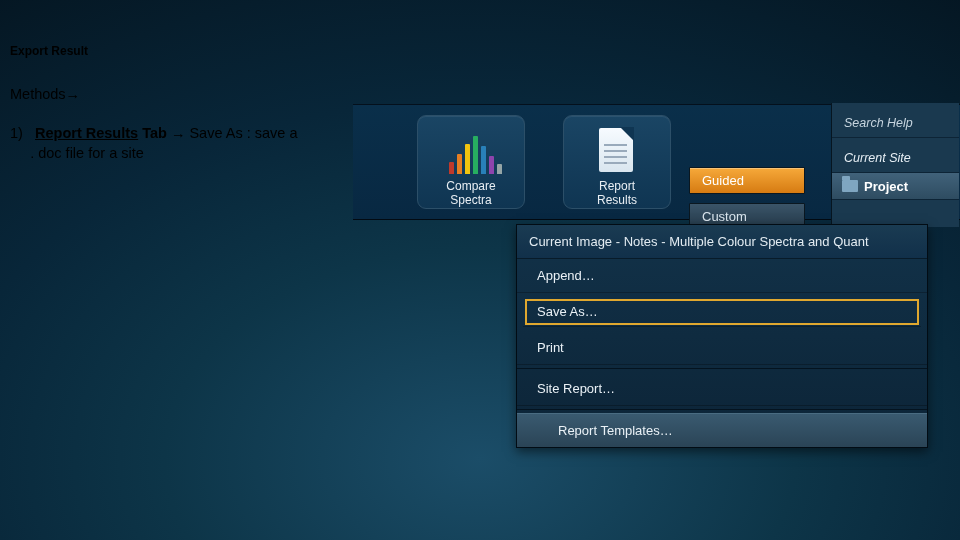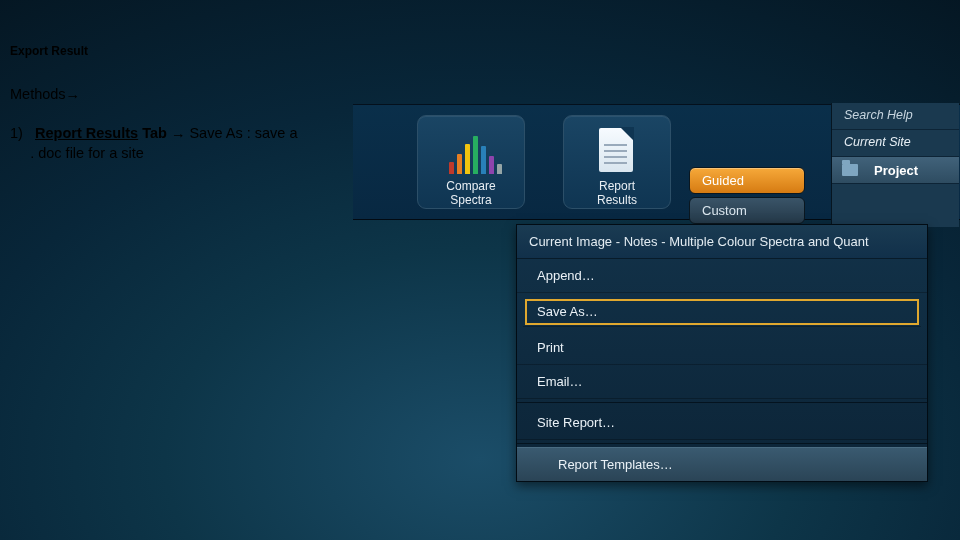--- a/index.html
+++ b/index.html
@@ -82,61 +82,62 @@
   }
   .paper-line{position:absolute;left:5px;right:6px;height:2px;background:#9ab;}
   .pl1{top:16px;} .pl2{top:22px;} .pl3{top:28px;} .pl4{top:34px;}
   .tile-label { line-height: 1.15; }
 
   
   .side-btn {
     position: absolute;
     left: 689px;
     width: 116px; height: 27px;
-    border-radius: 6px;
+    border-radius: 1px;
     border: 1px solid #0a1720;
     color: #fff;
     font-size: 13px;
     line-height: 25px;
     padding-left: 12px;
     cursor: pointer;
   }
   .side-btn.guided {
     top: 167px;
     background: linear-gradient(#f6a93a, #d67b12);
     box-shadow: inset 0 1px 0 rgba(255,255,255,0.3);
   }
   .side-btn.custom {
-    top: 197px;
+    top: 203px;
     background: linear-gradient(#3a5468, #243949);
     color: #dbe6ee;
   }
   .tab-strip {
     position: absolute;
     top: 103px; left: 831px;
     width: 128px; height: 124px;
     background: #1a394f;
     border-left: 1px solid #061520;
   }
   .tab-strip .titem {
     height: 27px;
     border-bottom: 1px solid #0d2436;
     padding: 5px 0 0 12px;
     font-size: 12.5px;
     color: #e6eef4;
     font-style: italic;
     white-space: nowrap;
     cursor: pointer;
+    margin-top: 8px;
   }
   .tab-strip .search { font-style: italic; color: #c7d5df; background:#1a394f; }
   .tab-strip .active { background: linear-gradient(#3e5d72,#2b4557); font-weight:700; font-style:normal;}
   .proj-row {
     height: 27px; background: linear-gradient(#41627a,#2e4c61);
     border-bottom: 1px solid #0d2436;
-    display:flex; align-items:center; gap:16px;
+    display:flex; align-items:center; gap:6px;
     padding-left:10px; color:#fff; font-size:13px; font-weight:700;
   }
   .folder-ico{width:16px;height:12px;background:#7fa6c1;border-radius:1px;position:relative;}
   .folder-ico::before{content:"";position:absolute;top:-4px;left:0;width:8px;height:4px;background:#7fa6c1;border-radius:1px 1px 0 0;}
 
   
   .menu {
     position: absolute;
     top: 224px; left: 516px;
     width: 412px;
@@ -231,18 +232,17 @@
     <div class="folder-ico"></div>
     <span>Project</span>
   </div>
 </div>
 
 <div class="menu">
   <div class="menu-header">Current Image - Notes - Multiple Colour Spectra and Quant</div>
   <div class="menu-item">Append…</div>
   <div class="menu-item saveas">Save As…</div>
   <div class="menu-item">Print</div>
-  <div class="menu-item">Email…</div>
   <div class="menu-sep"></div>
   <div class="menu-item">Site Report…</div>
   <div class="menu-sep"></div>
   <div class="menu-item templates">Report Templates…</div>
 </div>
 
 </body></html>

